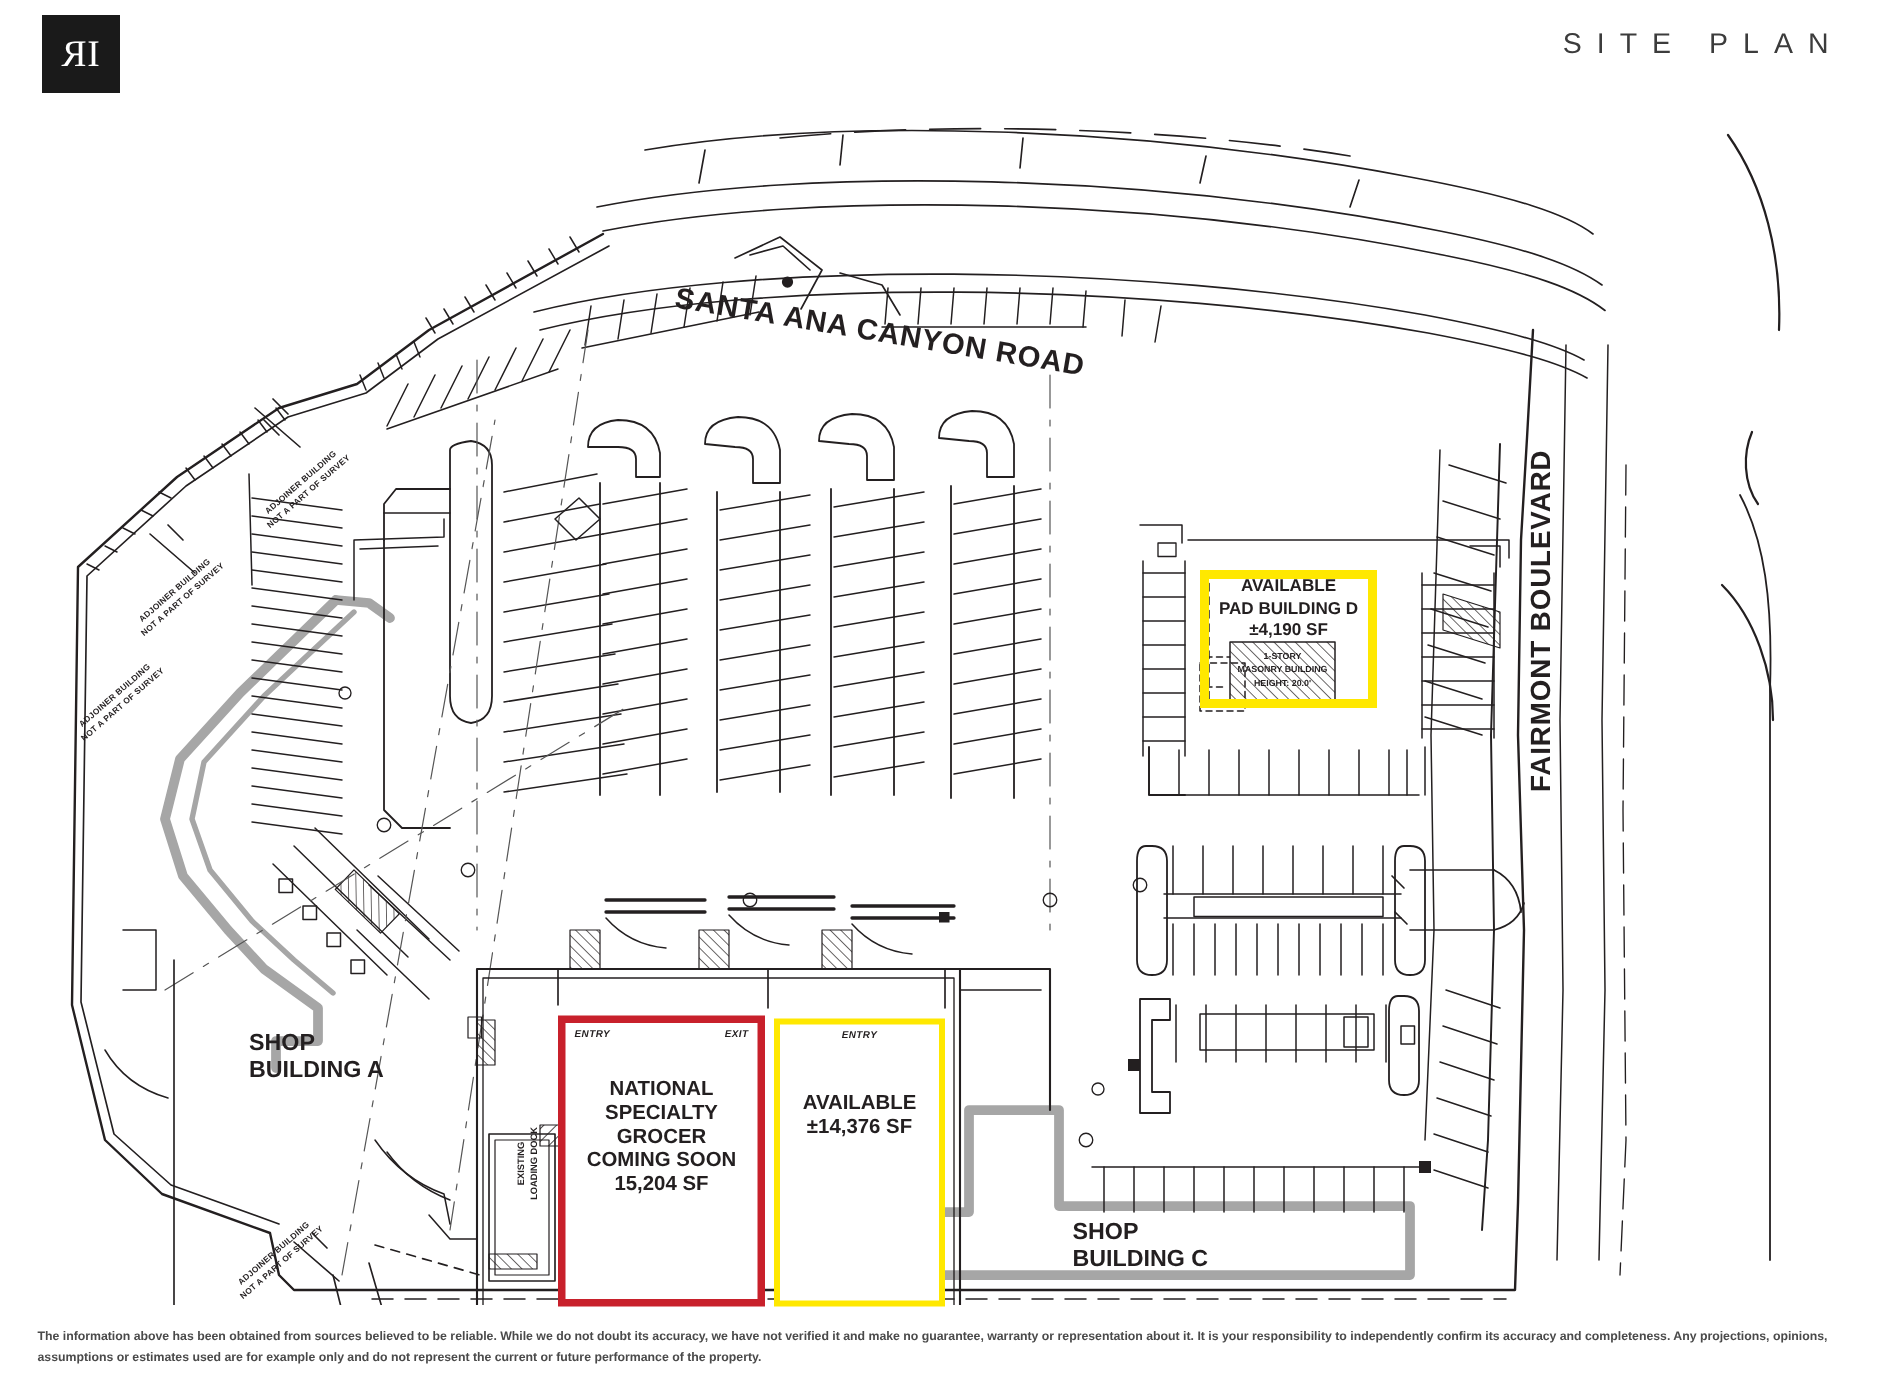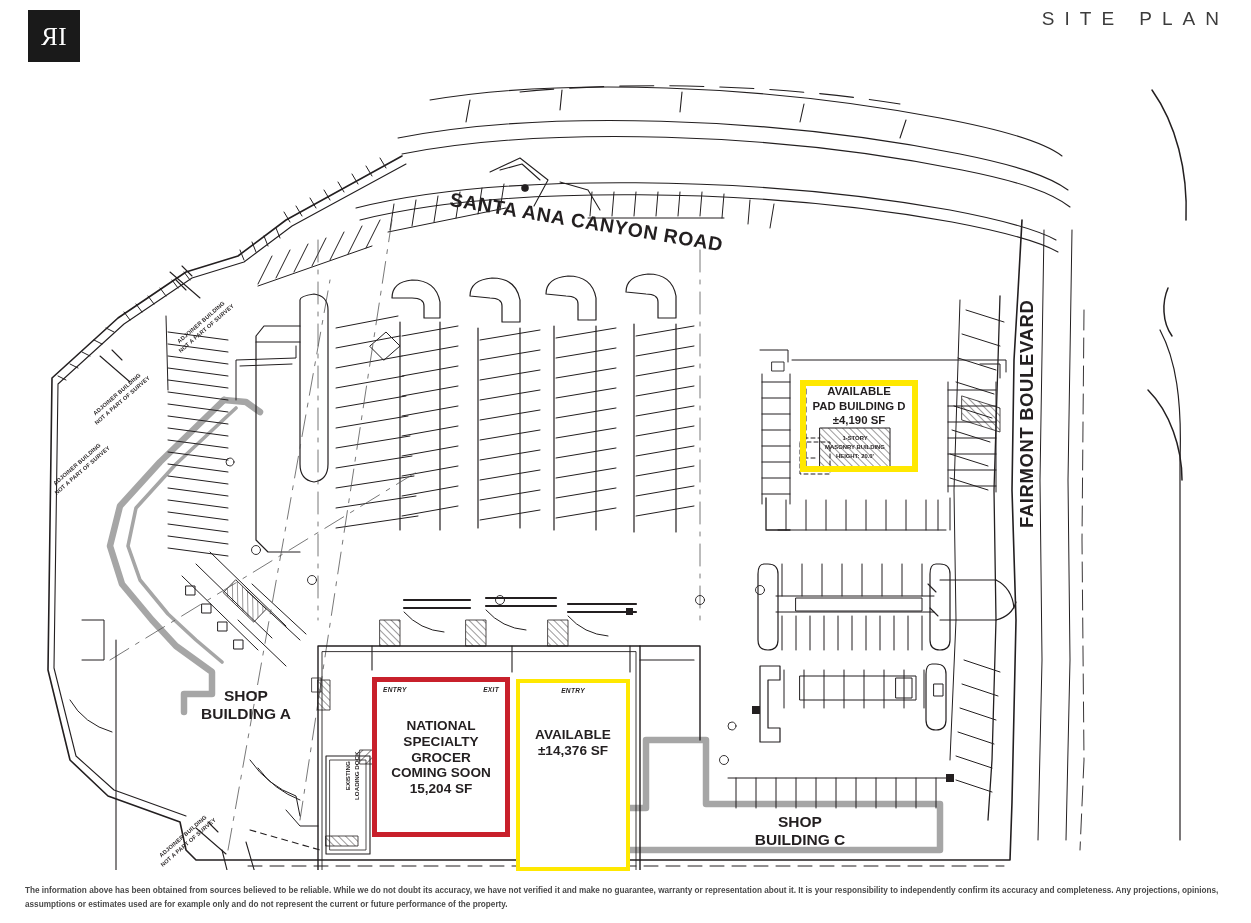--- a/index.html
+++ b/index.html
@@ -14,49 +14,49 @@
   #logo-mark{
     position:absolute;left:28px;top:10px;width:52px;height:52px;
     background:#1a1a1a;display:flex;align-items:center;justify-content:center;
   }
   #logo-mark .mono{
     color:#fff;font-family:"Liberation Serif", serif;font-size:25px;
     letter-spacing:-1px;line-height:1;
   }
   #logo-mark .mono .r{display:inline-block;transform:scaleX(-1);}
   #page-title{
-    position:absolute;right:22px;top:8px;
+    position:absolute;right:22px;top:19px;
     font-size:19px;letter-spacing:10px;color:#3c3c3c;font-weight:400;
     white-space:nowrap;
   }
 
   
   #plan-stage{position:absolute;left:0;top:60px;width:1251px;height:810px;}
   #plan-svg{position:absolute;left:0;top:0;}
 
   
-  .lbl{position:absolute;font-weight:bold;color:#231f20;text-align:center;
+  .lbl{position:absolute;font-weight:bold;color:#231f20;
        line-height:1.18;white-space:pre-line;pointer-events:none;}
   #label-santa-ana{
     left:452px;top:128px;width:320px;font-size:19.5px;letter-spacing:.6px;
     transform:rotate(9.5deg);transform-origin:left top;font-style:normal;
     text-align:left;
   }
   #label-fairmont{
     left:1016px;top:468px;width:260px;font-size:18.5px;letter-spacing:.6px;
     transform:rotate(-90deg);transform-origin:left top;
     text-align:left;
   }
   #label-shop-a{left:166px;top:627px;width:160px;font-size:15.5px;}
   #label-shop-c{left:715px;top:753px;width:170px;font-size:15.5px;}
 
   
   .suite{position:absolute;box-sizing:border-box;background:#ffffff;}
   #suite-grocer{
-    left:372px;top:617px;width:138px;height:160px;
+    left:372px;top:617px;width:138px;height:194px;
     border:5px solid #c8202b;
   }
   #suite-available{
     left:516px;top:619px;width:114px;height:192px;
     border:4px solid #ffe800;
   }
   #suite-pad-d{
     left:800px;top:320px;width:118px;height:92px;
     border:6px solid #ffe800;background:transparent;
   }

